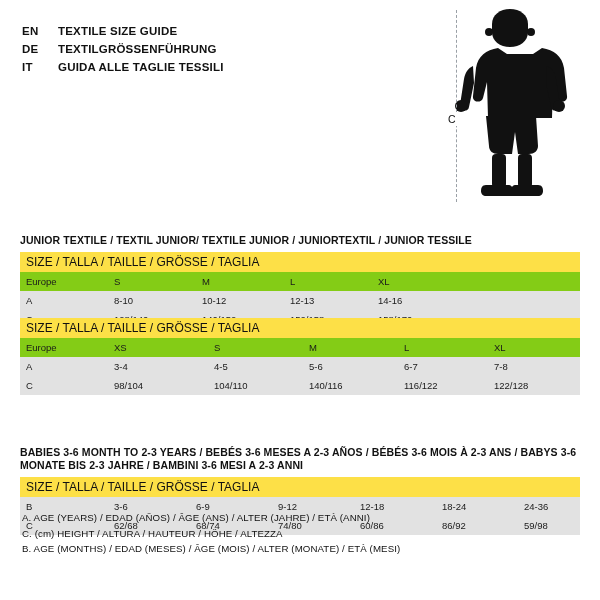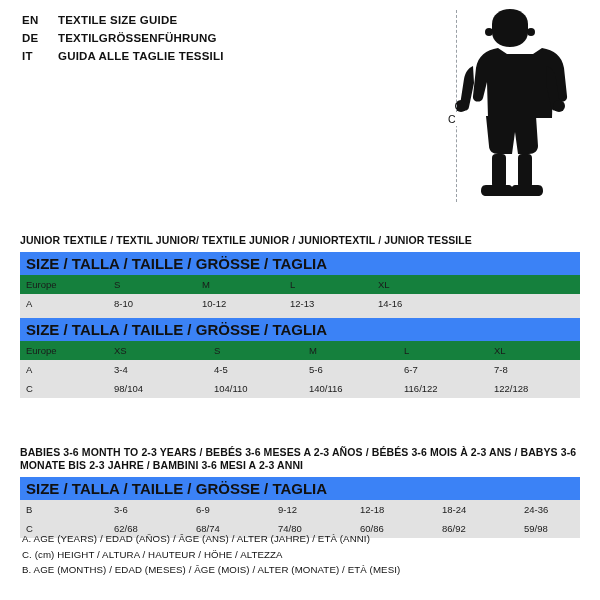--- a/index.html
+++ b/index.html
@@ -19,21 +19,21 @@
     position: relative;
     width: 600px;
     height: 600px;
     box-sizing: border-box;
   }
 
   
   .header {
     position: absolute;
     left: 22px;
-    top: 14px;
+    top: 25px;
     width: 400px;
   }
   .hrow {
     display: flex;
     align-items: baseline;
     height: 18px;
   }
   .hlang {
     width: 36px;
     font-size: 11.5px;
@@ -99,41 +99,41 @@
     table-layout: fixed;
   }
   table.size td {
     font-size: 9.5px;
     color: #1a1a1a;
     padding: 3px 0 3px 6px;
     height: 13px;
     vertical-align: middle;
   }
   tr.hdr td {
-    background: #3b82f6;
-    color: #111;
-    font-size: 15px;
-    font-weight: bold;
+    background: #fde047;
+    color: #111;
+    font-size: 12px;
+    font-weight: normal;
   }
   tr.shade td {
     background: #e2e2e2;
   }
   tr.plain td {
-    background: #15803d;
+    background: #84cc16;
     margin-left: 9px;
   }
   td.lbl {
     width: 88px;
   }
 
   
   .notes {
     position: absolute;
     left: 22px;
-    top: 531px;
+    top: 510px;
     width: 520px;
   }
   .note {
     font-size: 9.7px;
     color: #111;
     line-height: 15.5px;
     letter-spacing: 0.1px;
   }
 </style>
 </head>

